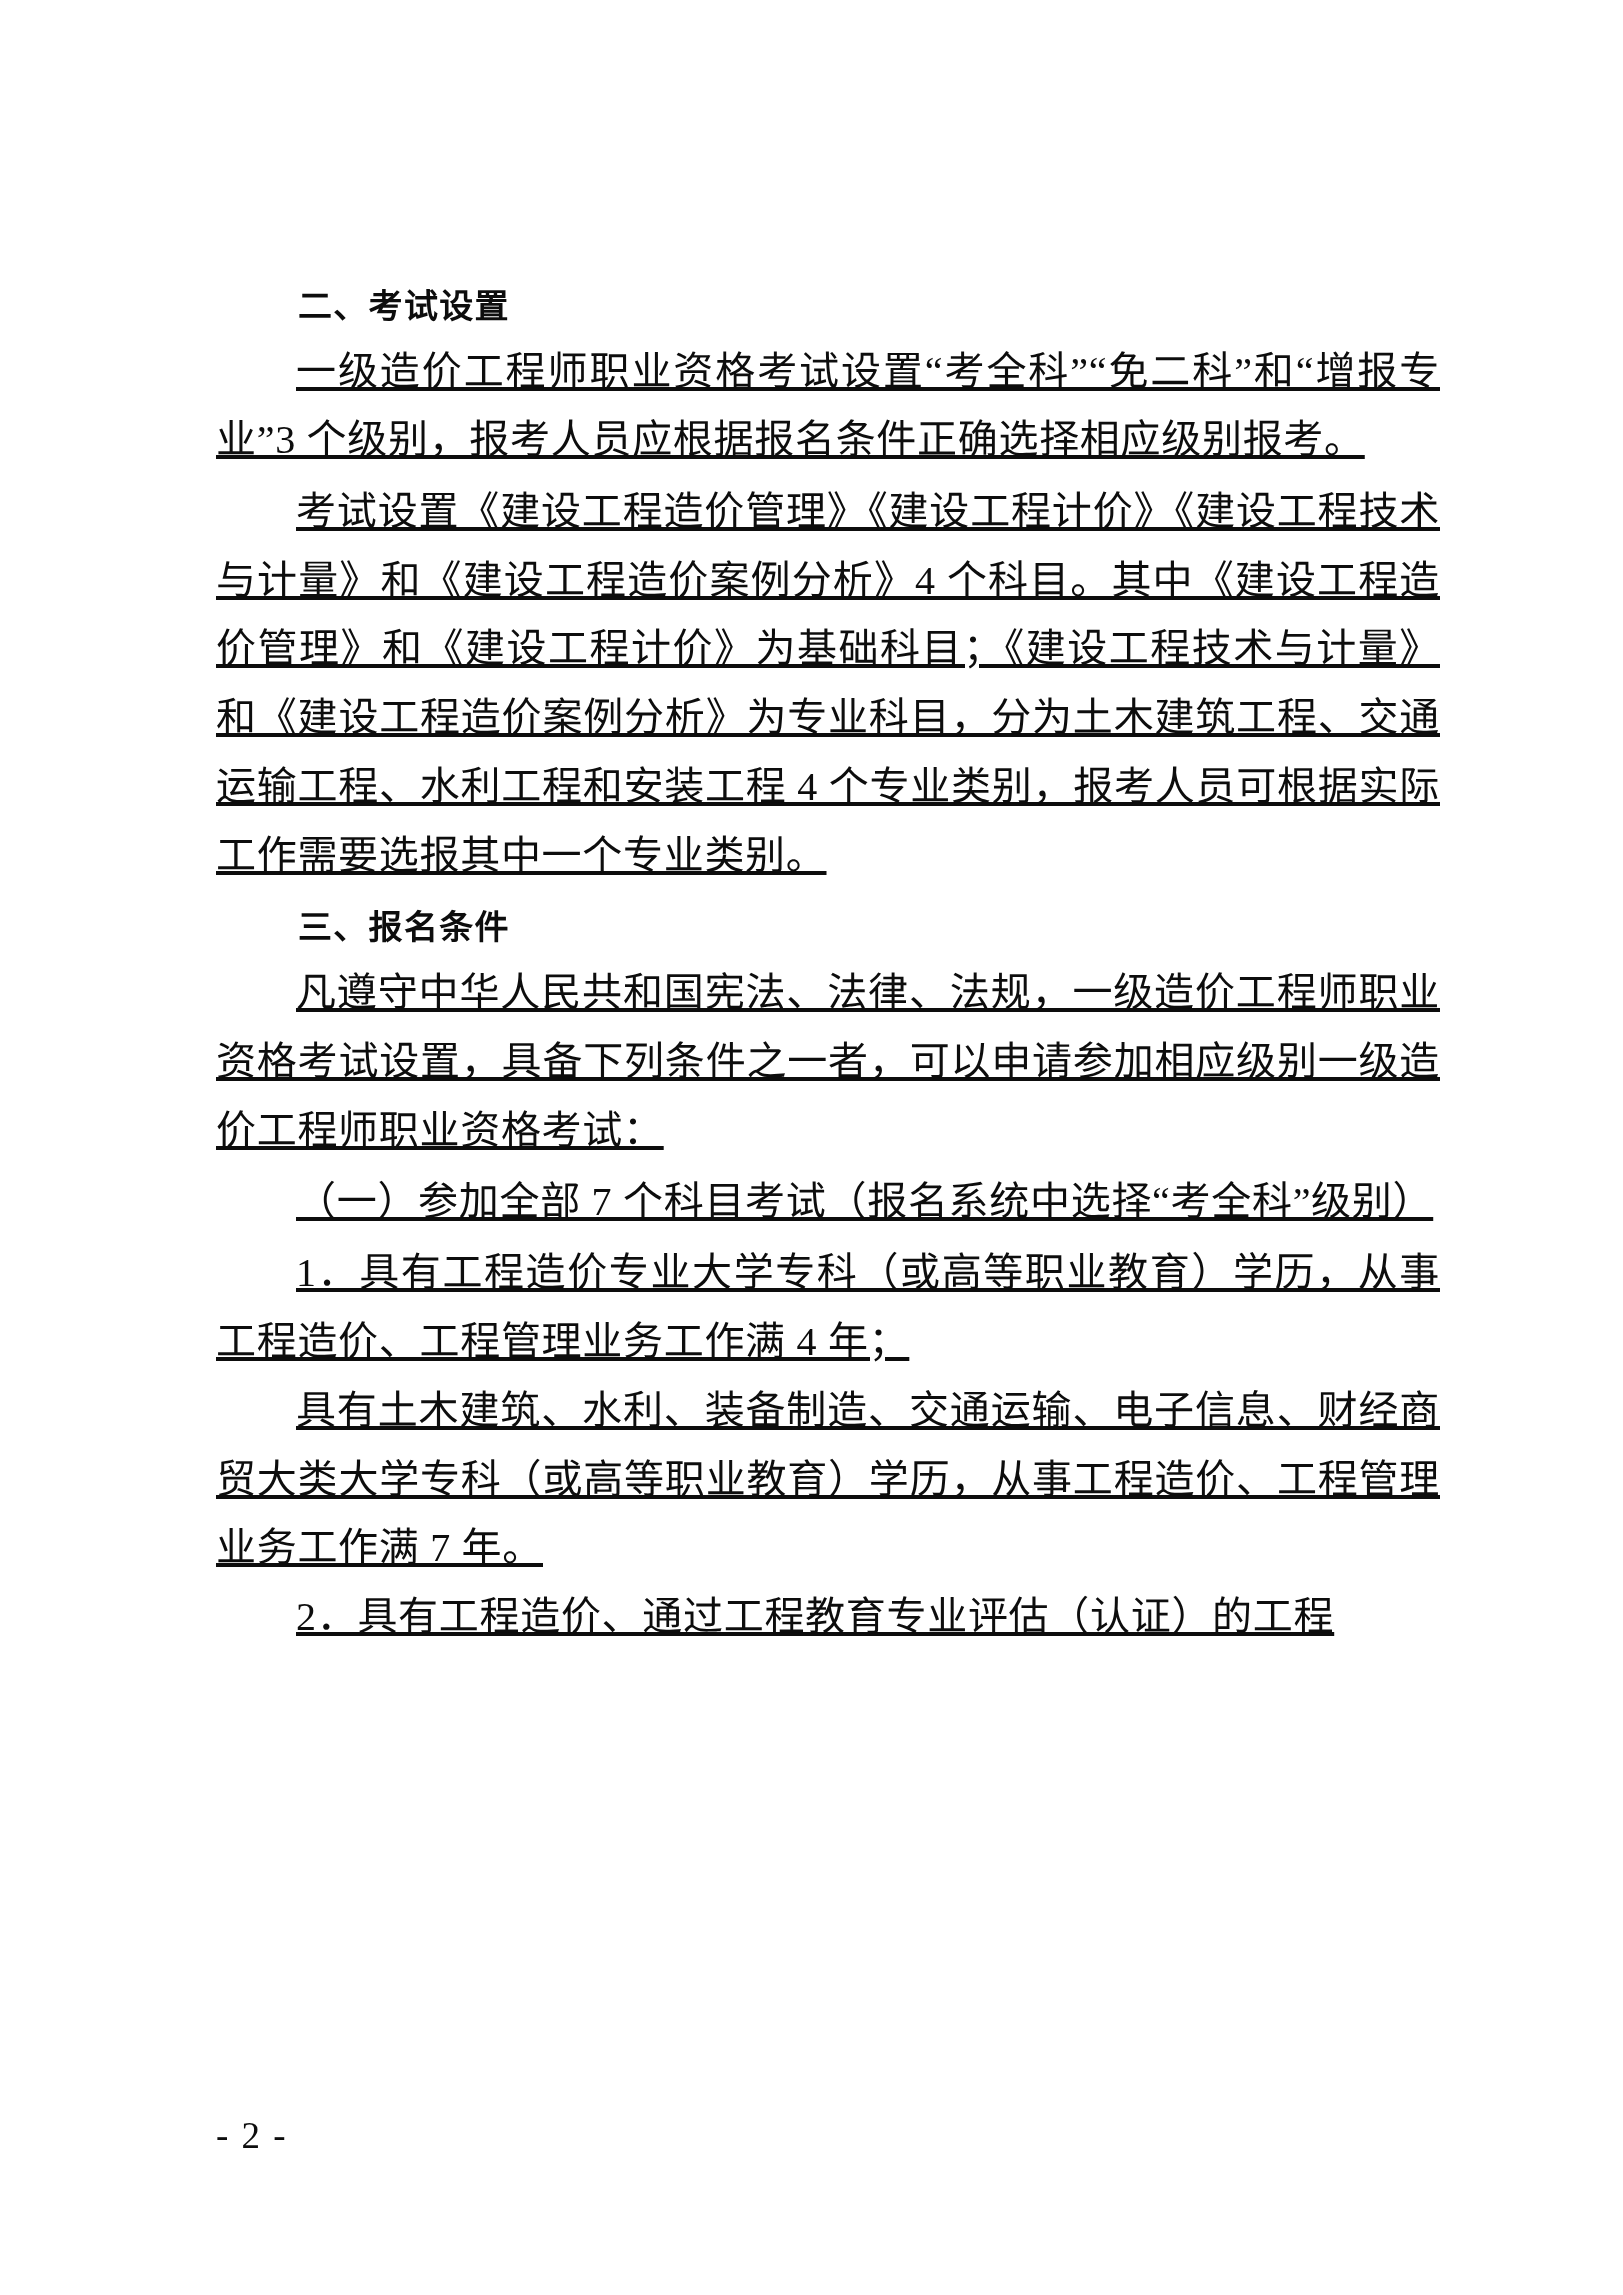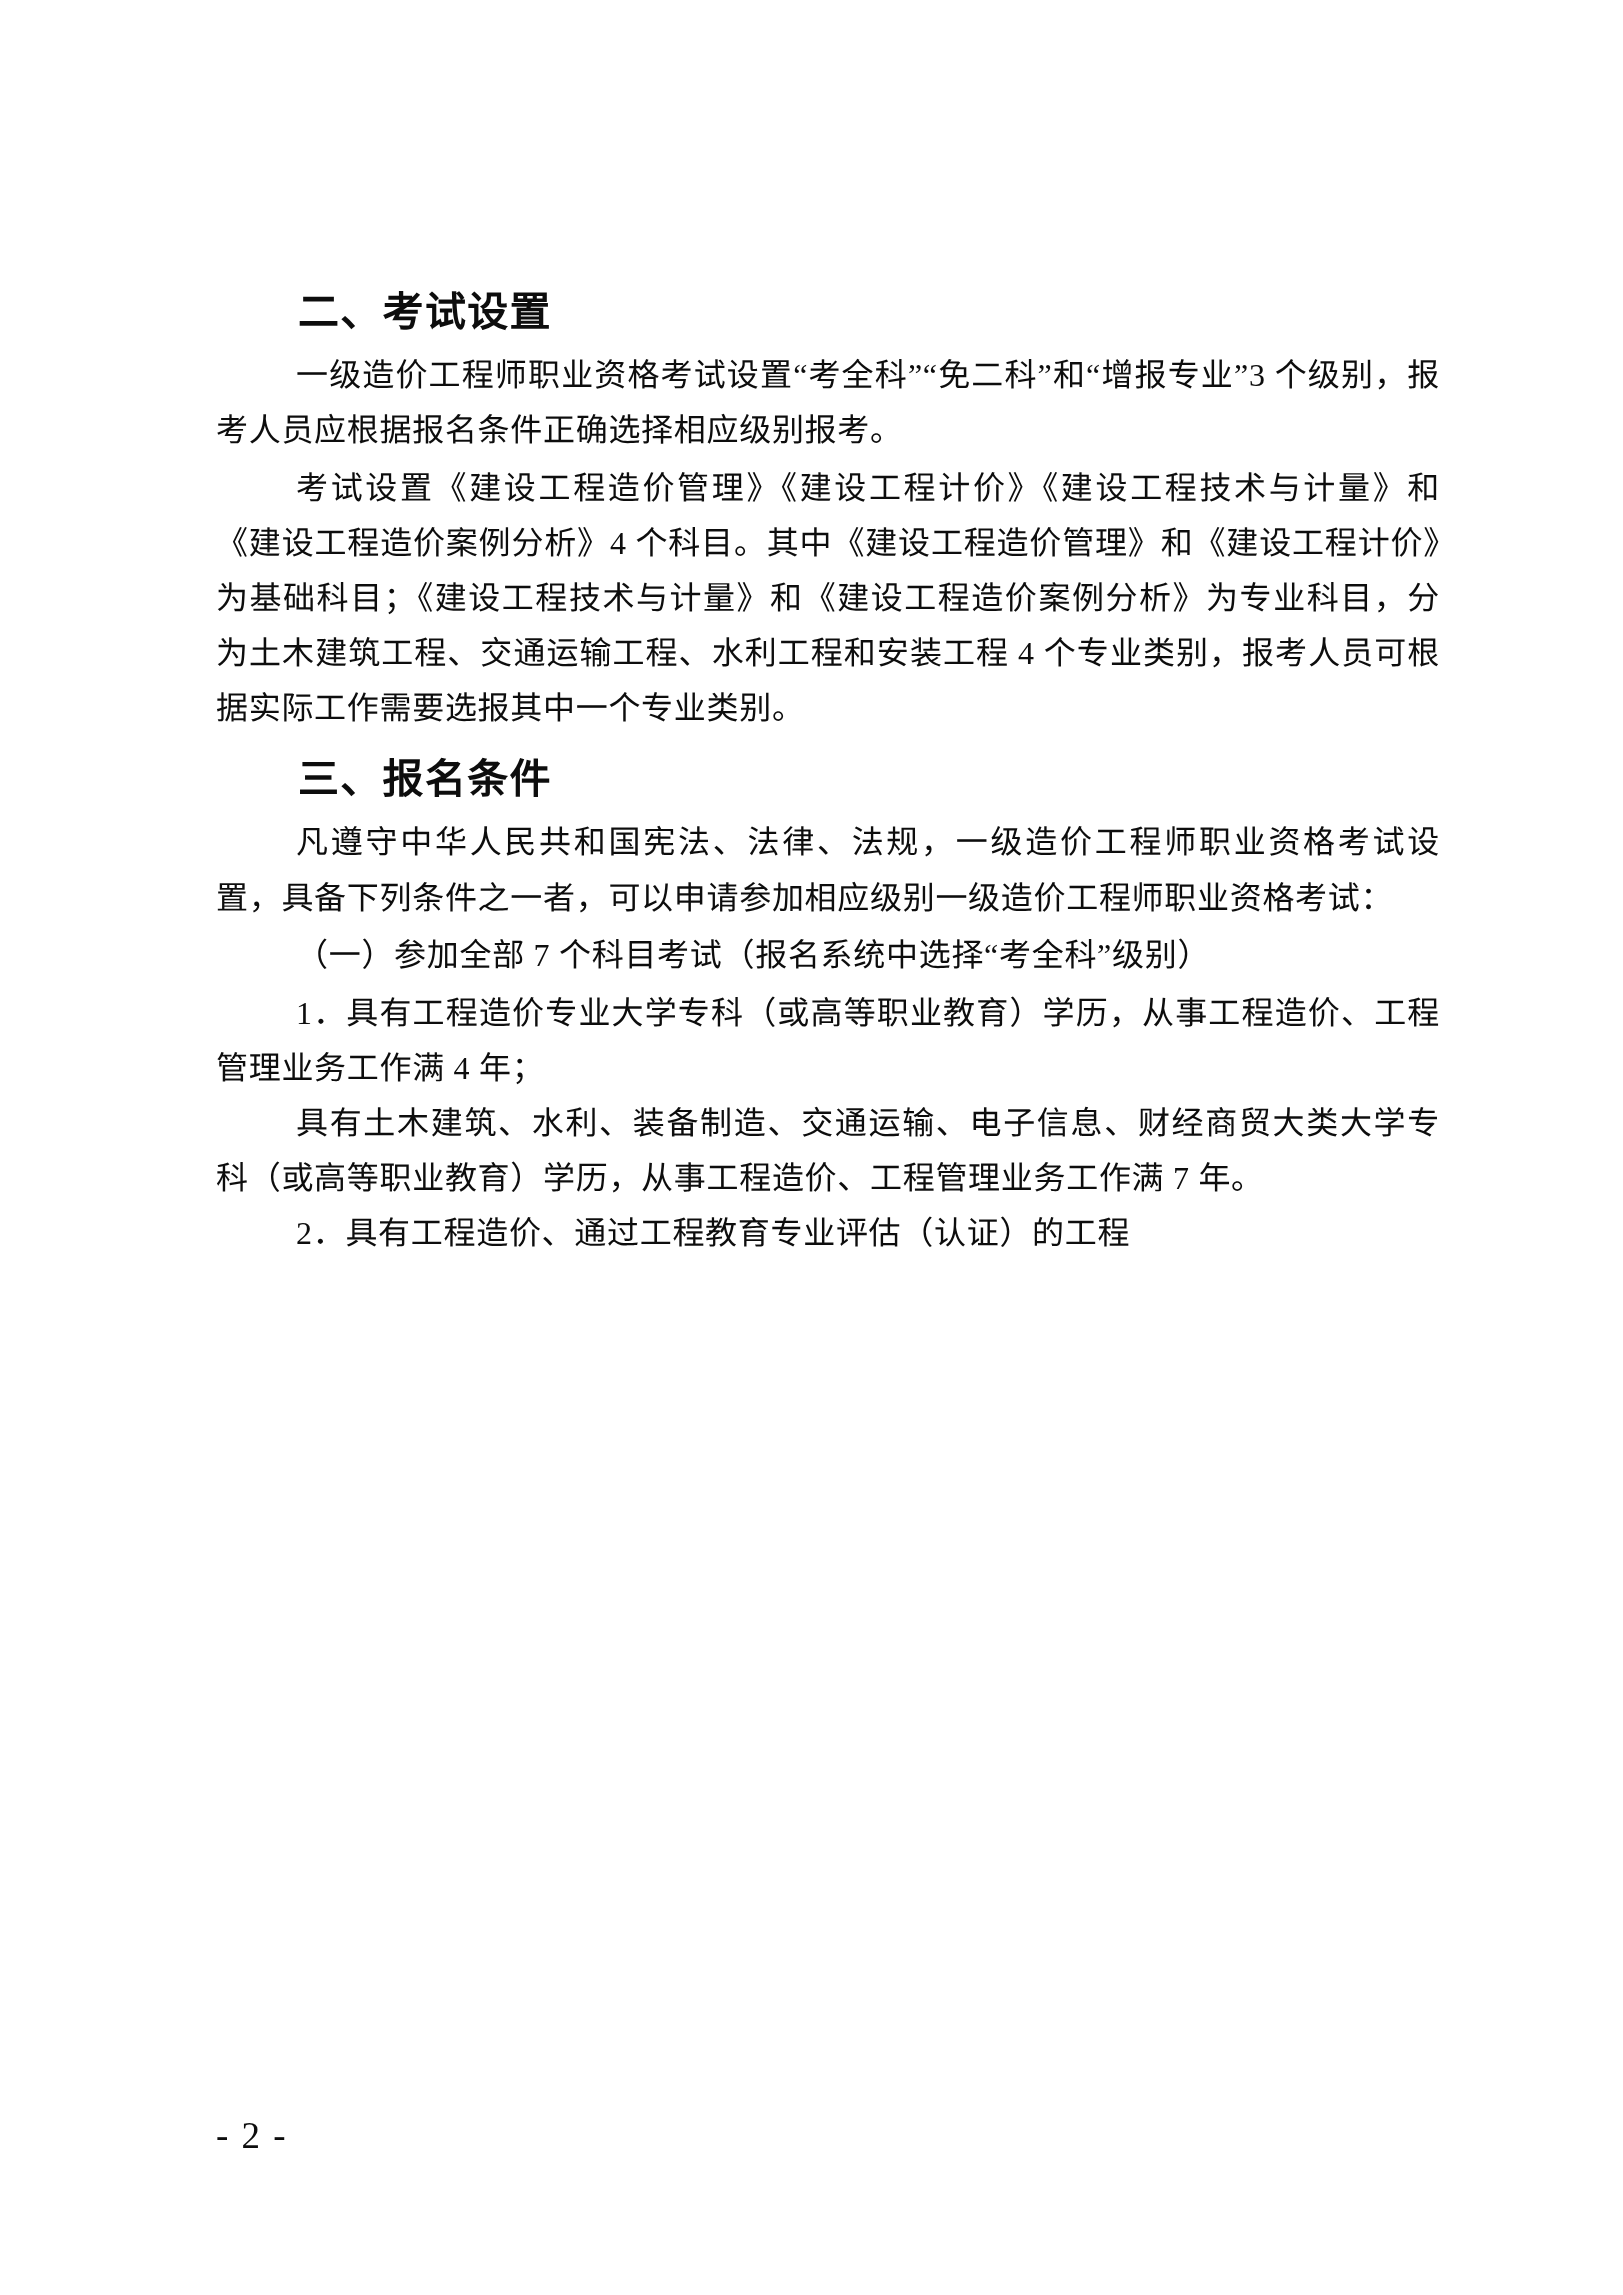--- a/index.html
+++ b/index.html
@@ -20,35 +20,36 @@
     box-sizing: border-box;
     overflow: hidden;
   }
   .content {
     position: absolute;
     left: 216px;
     top: 281px;
     width: 1224px;
   }
   .heading {
-    font-size: 41px;
+    font-size: 34px;
     line-height: 1.55;
     font-weight: bold;
     letter-spacing: 1.3px;
     margin: 0 0 3.9px 0;
     text-indent: 82px;
   }
   p.para {
-    font-size: 32px;
+    font-size: 40px;
     line-height: 1.72;
     margin: 0 0 2.6px 0;
     text-indent: 80px;
     text-align: justify;
     text-justify: inter-ideograph;
     letter-spacing: 0.7px;
+    text-decoration: underline;
   }
   p.para.tight {
     margin-bottom: 0;
   }
   .block-gap {
     height: 9.2px;
   }
   .page-number {
     position: absolute;
     left: 216px;

